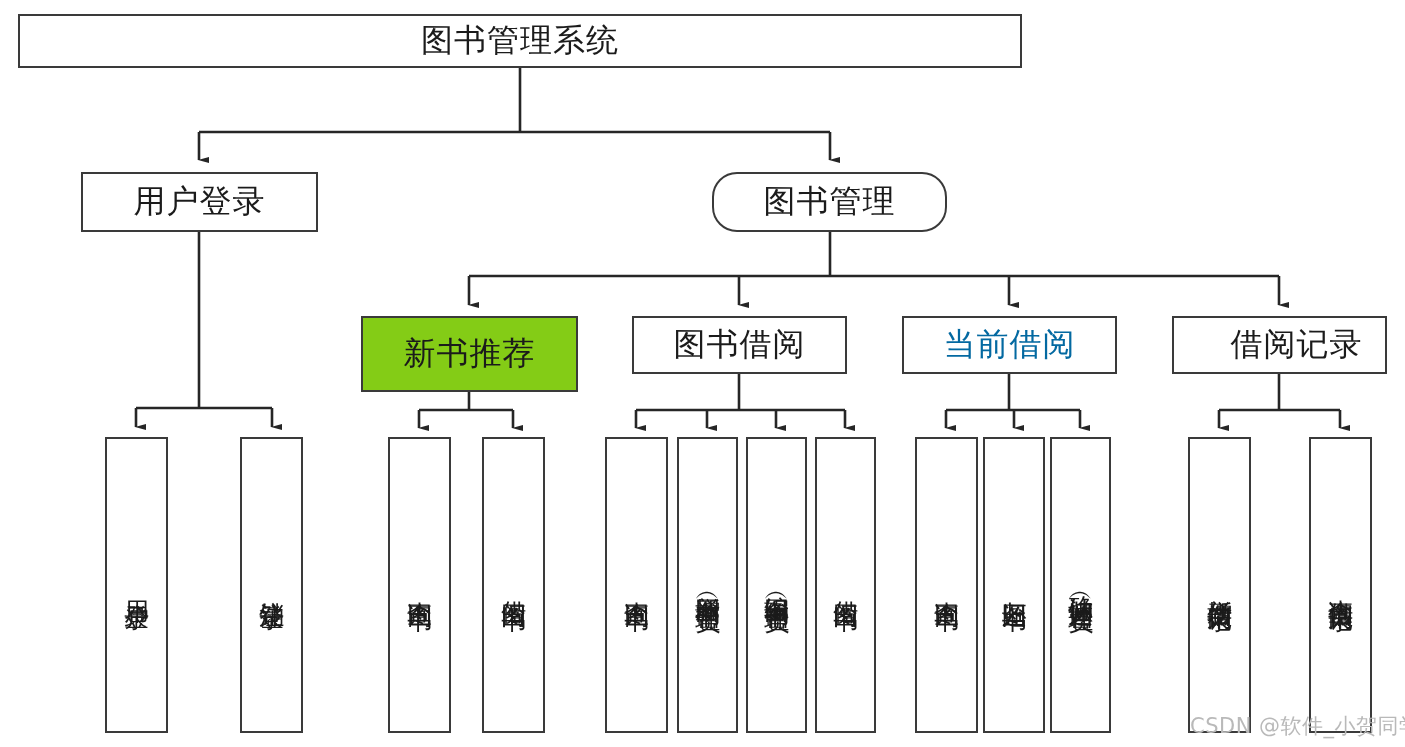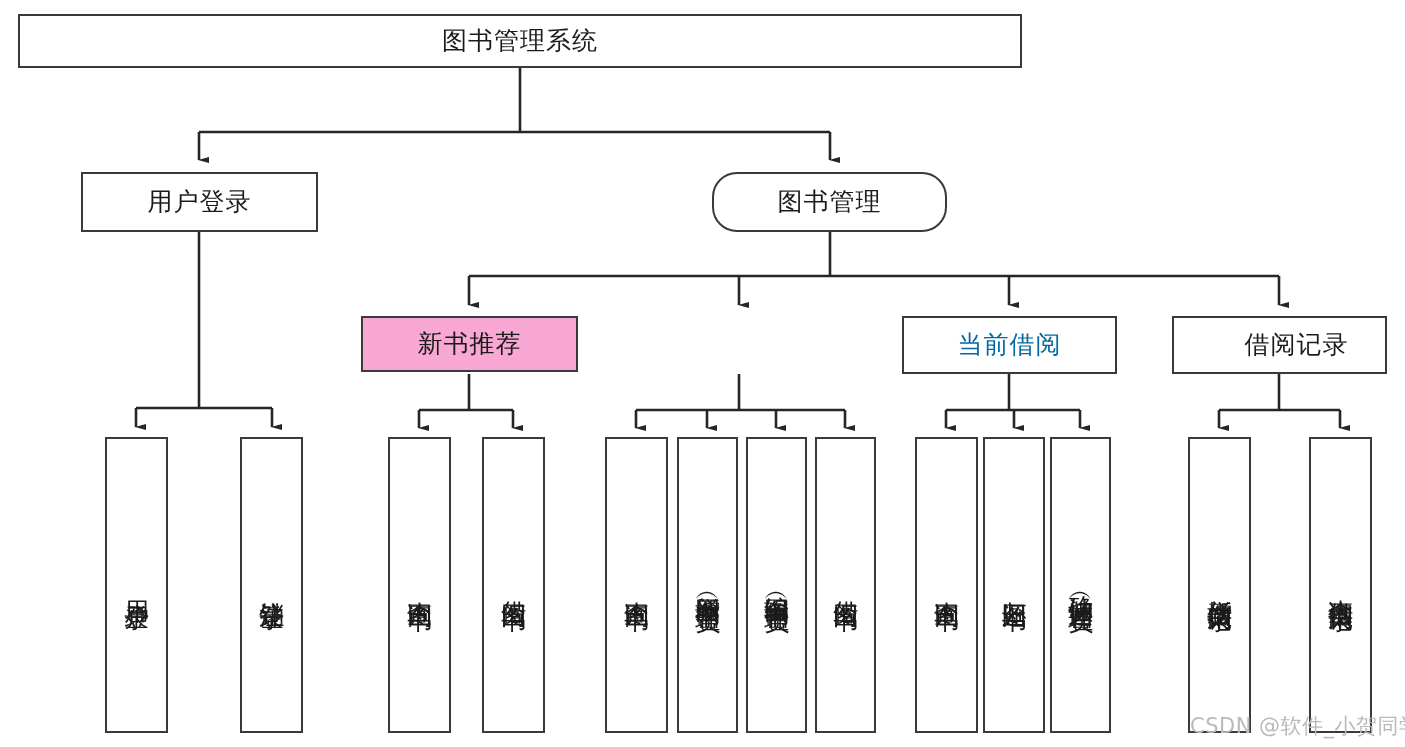--- a/index.html
+++ b/index.html
@@ -27,21 +27,21 @@
   .node {
     position: absolute;
     box-sizing: border-box;
     background: #ffffff;
     border: 2px solid #3a3a3a;
     display: flex;
     align-items: center;
     justify-content: center;
   }
   .node.h-node {
-    font-size: 25px;
+    font-size: 32px;
     color: #1b1b1b;
     letter-spacing: 1px;
     line-height: 1.1;
   }
   .node.v-node {
     align-items: center;
     justify-content: center;
   }
   .v-label {
     writing-mode: vertical-rl;
@@ -121,22 +121,25 @@
     <span>图书管理系统</span>
   </div>
 
   <div class="node h-node" style="left: 81px; top: 172px; width: 237px; height: 60px; border-color: rgb(58, 58, 58); color: rgb(27, 27, 27); background: rgb(255, 255, 255);">
     <span>用户登录</span>
   </div>
   <div class="node h-node" style="left: 712px; top: 172px; width: 235px; height: 60px; border-color: rgb(58, 58, 58); color: rgb(27, 27, 27); background: rgb(255, 255, 255); border-radius: 25px;">
     <span>图书管理</span>
   </div>
 
-  <div class="node h-node" style="left: 361px; top: 316px; width: 217px; height: 56px; border-color: rgb(58, 58, 58); color: rgb(27, 27, 27); background: #f9a8d4; justify-content: center;">
+  <div class="node h-node" style="left: 361px; top: 316px; width: 217px; height: 76px; border-color: rgb(58, 58, 58); color: rgb(27, 27, 27); background: #84cc16; justify-content: center;">
     <span>新书推荐</span>
+  </div>
+  <div class="node h-node" style="left: 632px; top: 316px; width: 215px; height: 58px; border-color: rgb(58, 58, 58); color: rgb(27, 27, 27); background: rgb(255, 255, 255);">
+    <span>图书借阅</span>
   </div>
   <div class="node h-node" style="left: 902px; top: 316px; width: 215px; height: 58px; border-color: rgb(58, 58, 58); color: #0369a1; background: rgb(255, 255, 255);">
     <span>当前借阅</span>
   </div>
   <div class="node h-node" style="left: 1172px; top: 316px; width: 215px; height: 58px; border-color: rgb(58, 58, 58); color: rgb(27, 27, 27); background: rgb(255, 255, 255); padding-left: 34px;">
     <span>借阅记录</span>
   </div>
 
   <div class="node v-node" style="left: 105px; top: 437px; width: 63px; height: 296px; border-color: rgb(58, 58, 58); color: rgb(27, 27, 27); background: rgb(255, 255, 255);">
     <span class="v-label">用户登录</span>

